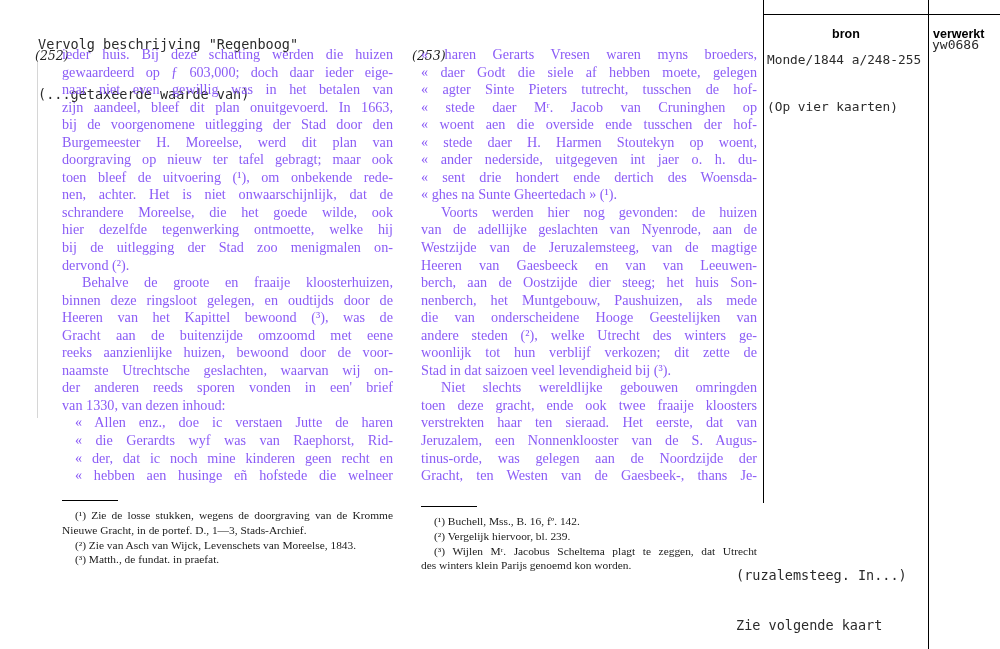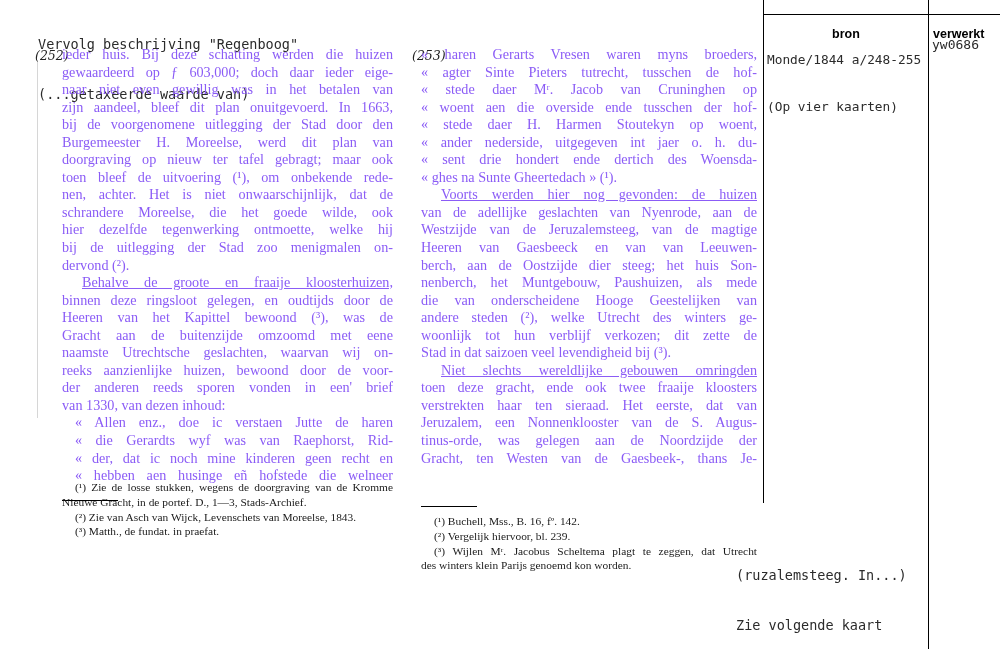--- a/index.html
+++ b/index.html
@@ -29,28 +29,28 @@
             font-family:"DejaVu Serif", serif; color:#222; }
   .m-left { left:35px; top:48px; }
   .m-right { left:412px; top:48px; }
   
   .col { position:absolute; top:46px; font-size:14.2px; line-height:17.55px;
          color:#8b5cf6; }
   .col-left  { left:62px; width:331px; }
   .col-right { left:421px; width:336px; }
   .line { height:17.55px; overflow:hidden; }
   .j { text-align:justify; text-align-last:justify; }
-  .ind { text-indent:20px;text-decoration:underline; }
+  .ind { text-indent:20px; }
   .qind { padding-left:13px; }
   
   .fnrule { position:absolute; height:1px; background:#000; width:56px; }
   .fnrule-left { left:62px; top:500px; }
   .fnrule-right { left:421px; top:506px; }
   .fn { position:absolute; font-size:11.4px; line-height:14.8px; color:#1a1a1a; }
-  .fn-left  { left:62px; top:480px; width:331px; }
+  .fn-left  { left:62px; top:508px; width:331px; }
   .fn-right { left:421px; top:514px; width:336px; }
   .fline { min-height:14.8px; }
   .find { text-indent:13px; }
   
   .scan-edge { position:absolute; left:37px; top:62px; width:1px; height:356px;
                background:#c4c4c4; opacity:.7; }
 </style>
 </head>
 <body>
 
@@ -86,40 +86,41 @@
       <div class="line j">toen bleef de uitvoering (¹), om onbekende rede-</div>
       <div class="line j">nen, achter.  Het is niet onwaarschijnlijk, dat de</div>
       <div class="line j">schrandere Moreelse, die het goede wilde, ook</div>
       <div class="line j">hier dezelfde tegenwerking ontmoette, welke hij</div>
       <div class="line j">bij de uitlegging der Stad zoo menigmalen on-</div>
       <div class="line">dervond (²).</div>
       <div class="line j ind">Behalve de groote en fraaije kloosterhuizen,</div>
       <div class="line j">binnen deze ringsloot gelegen, en oudtijds door de</div>
       <div class="line j">Heeren van het Kapittel bewoond (³), was de</div>
       <div class="line j">Gracht aan de buitenzijde omzoomd met eene</div>
+      <div class="line j">reeks aanzienlijke huizen, bewoond door de voor-</div>
       <div class="line j">naamste Utrechtsche geslachten, waarvan wij on-</div>
-      <div class="line j">reeks aanzienlijke huizen, bewoond door de voor-</div>
       <div class="line j">der anderen reeds sporen vonden in een' brief</div>
       <div class="line">van 1330, van dezen inhoud:</div>
       <div class="line j qind">« Allen enz., doe ic verstaen Jutte de haren</div>
       <div class="line j qind">« die Gerardts wyf was van Raephorst, Rid-</div>
       <div class="line j qind">« der, dat ic noch mine kinderen geen recht en</div>
       <div class="line j qind">« hebben aen husinge eñ hofstede die welneer</div>
     </div>
   <div class="fnrule fnrule-left"></div>
   <div class="fn fn-left">
       <div class="fline j find">(¹) Zie de losse stukken, wegens de doorgraving van de Kromme</div>
       <div class="fline">Nieuwe Gracht, in de portef. D., 1—3, Stads-Archief.</div>
       <div class="fline find">(²) Zie van Asch van Wijck, Levenschets van Moreelse, 1843.</div>
       <div class="fline find">(³) Matth., de fundat. in praefat.</div>
     </div>
 
   <div class="marker m-right">(253)</div>
   <div class="col col-right">
       <div class="line j">« haren Gerarts Vresen waren myns broeders,</div>
+      <div class="line j">« daer Godt die siele af hebben moete, gelegen</div>
       <div class="line j">« agter Sinte Pieters tutrecht, tusschen de hof-</div>
       <div class="line j">« stede daer Mʳ. Jacob van Cruninghen op</div>
       <div class="line j">« woent aen die overside ende tusschen der hof-</div>
       <div class="line j">« stede daer H. Harmen Stoutekyn op woent,</div>
       <div class="line j">« ander nederside, uitgegeven int jaer o. h. du-</div>
       <div class="line j">« sent drie hondert ende dertich des Woensda-</div>
       <div class="line">« ghes na Sunte Gheertedach » (¹).</div>
       <div class="line j ind">Voorts werden hier nog gevonden: de huizen</div>
       <div class="line j">van de adellijke geslachten van Nyenrode, aan de</div>
       <div class="line j">Westzijde van de Jeruzalemsteeg, van de magtige</div>

